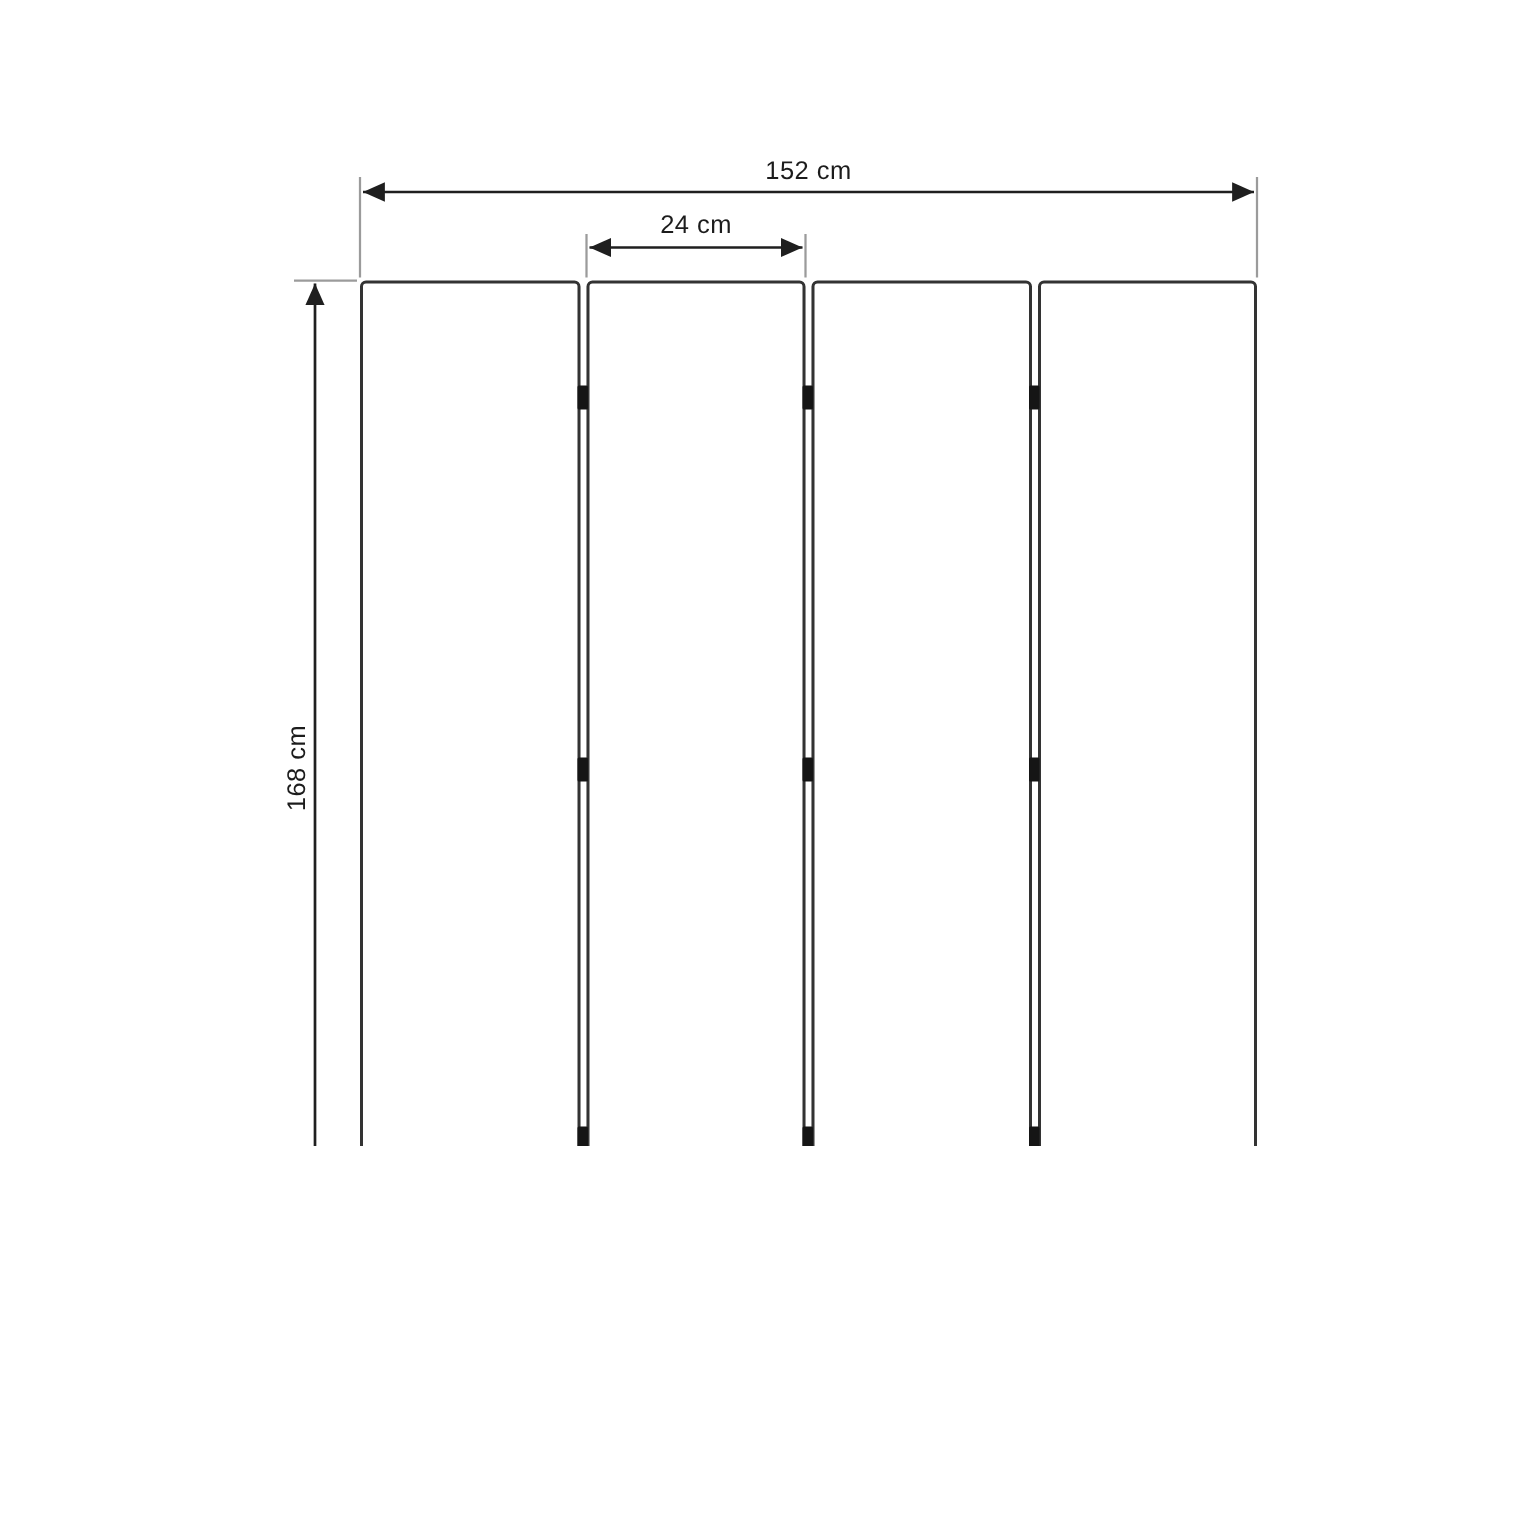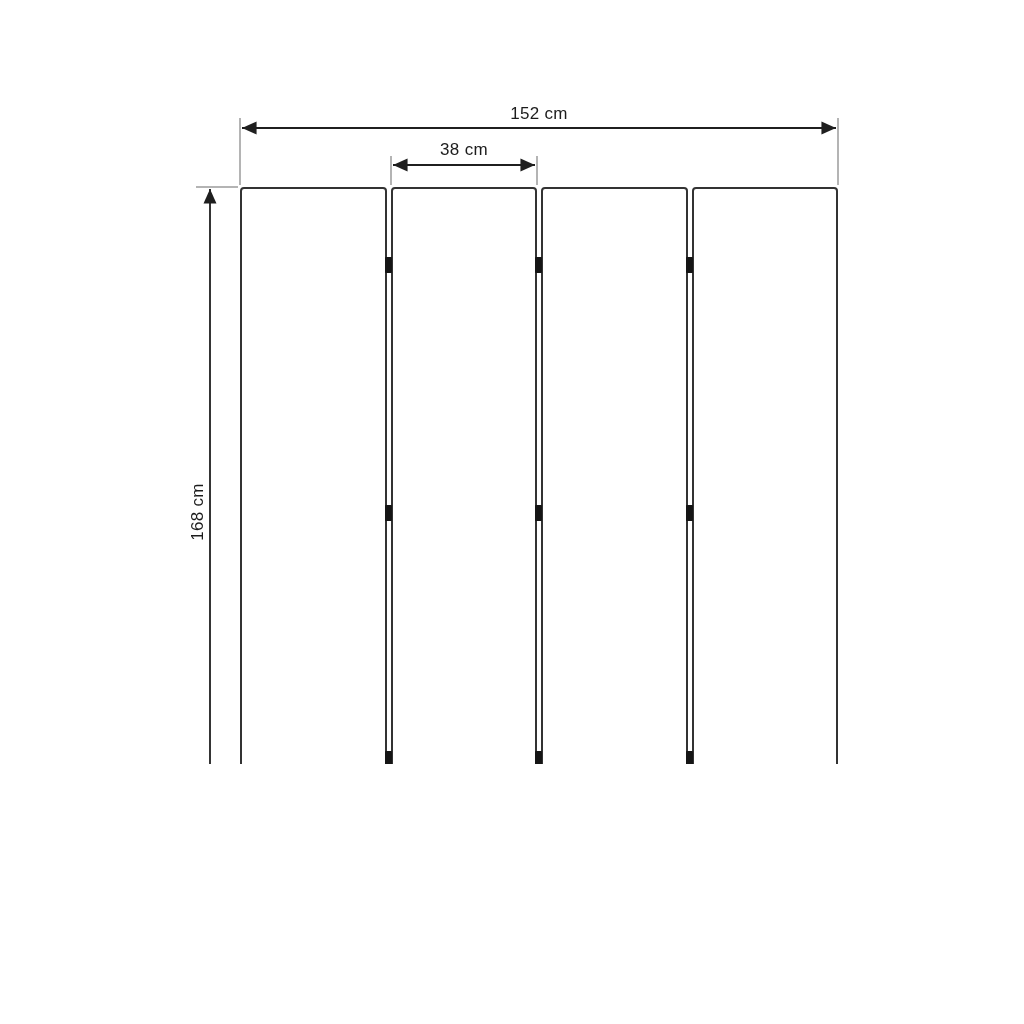--- a/index.html
+++ b/index.html
@@ -115,16 +115,16 @@
   <div class="hinge col1 row2"></div>
   <div class="hinge col1 row3"></div>
   <div class="hinge col2 row1"></div>
   <div class="hinge col2 row2"></div>
   <div class="hinge col2 row3"></div>
   <div class="hinge col3 row1"></div>
   <div class="hinge col3 row2"></div>
   <div class="hinge col3 row3"></div>
 
   <div class="dim-label total-width">152 cm</div>
-  <div class="dim-label panel-width">38 cm</div>
+  <div class="dim-label panel-width">24 cm</div>
   <div class="dim-label height">168 cm</div>
 
 </div>
 
 </body></html>

